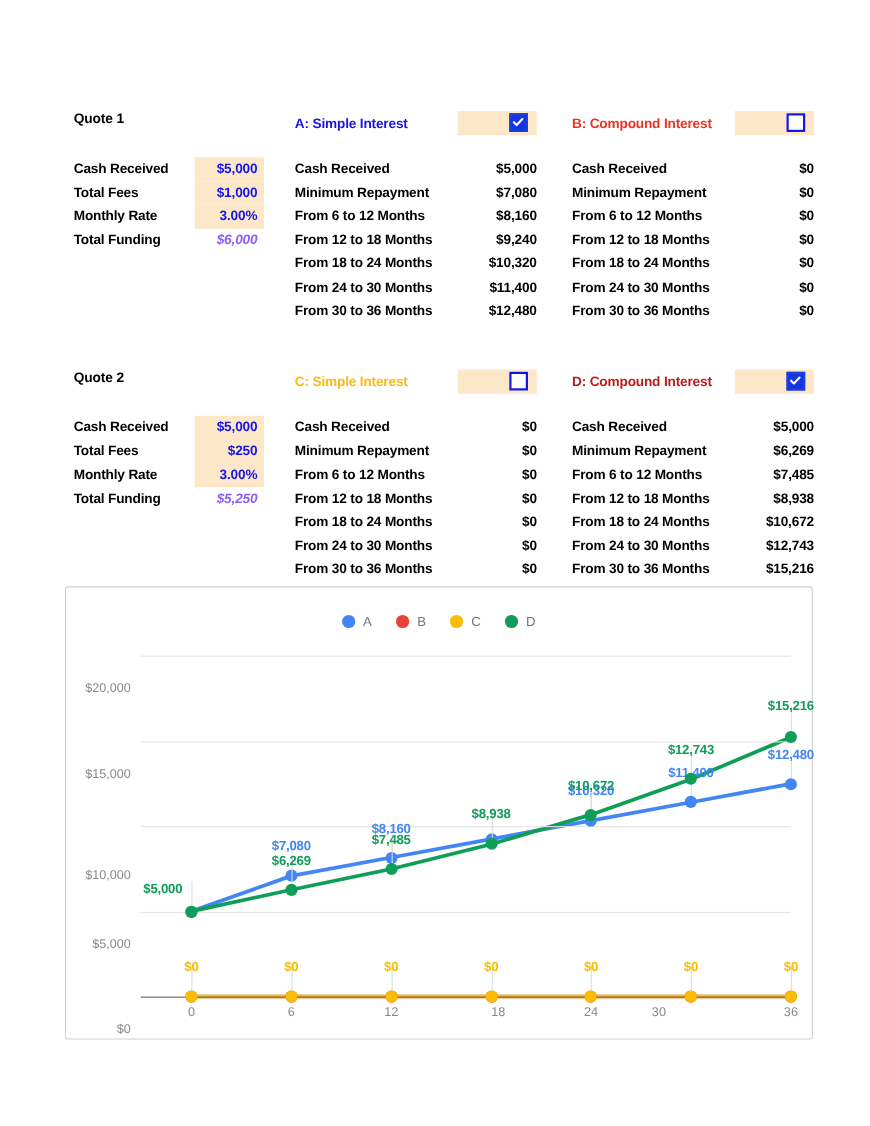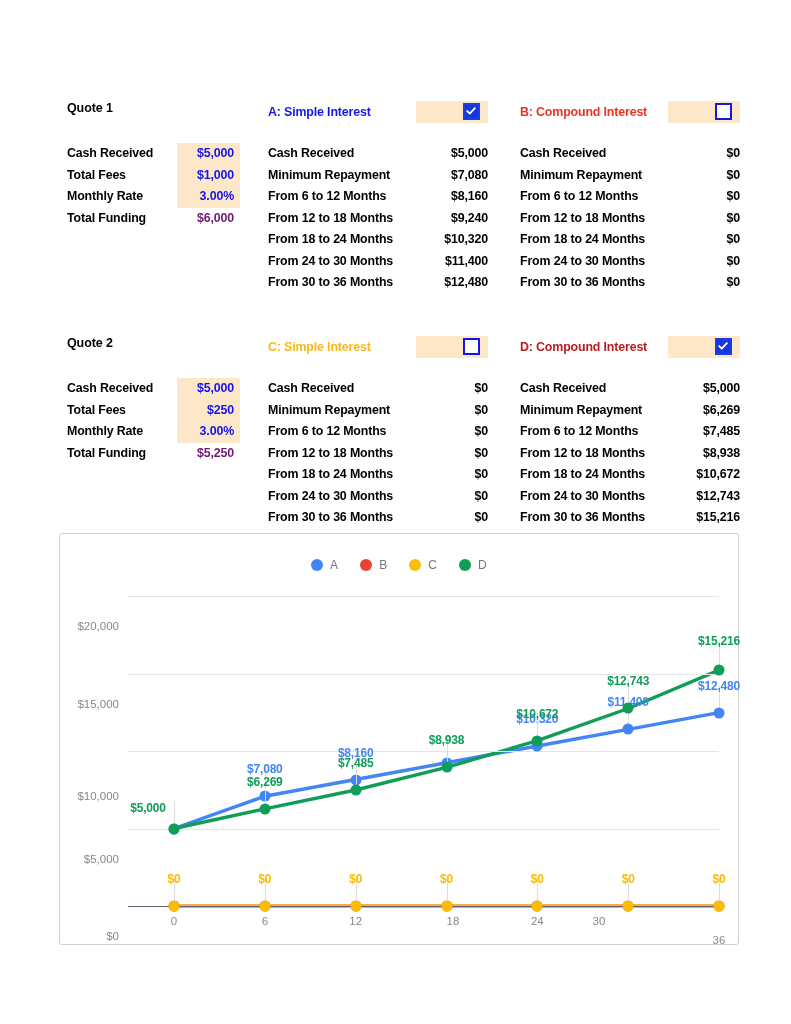--- a/index.html
+++ b/index.html
@@ -59,21 +59,22 @@
     text-align: right;
     padding-right: 6px;
     box-sizing: border-box;
     white-space: nowrap;
   }
   .summary-row.input .s-value {
     background: #FCE8C8;
     color: #1515E8;
   }
   .summary-row.total .s-value {
-    color: #701a75;
+    color: #8b5cf6;
+    font-style: italic;
   }
 
   
   .option-col { position: absolute; top: 0; }
   .option-col.col-left  { left: 268px; width: 220px; }
   .option-col.col-right { left: 520px; width: 220px; }
 
   .option-head {
     position: relative;
     height: 22px;
@@ -487,21 +488,21 @@
       <div class="gridline" style="left: 68px; width: 591px; top: 139.5px;"></div>
       <div class="ytick-label" style="top: 139.5px; left: 0px; width: 59px;">$15,000</div>
       <div class="gridline" style="left: 68px; width: 591px; top: 62px;"></div>
       <div class="ytick-label" style="top: 62px; left: 0px; width: 59px;">$20,000</div>
       <div class="xtick-label" style="left: 114px; top: 381px;">0</div>
       <div class="xtick-label" style="left: 204.833px; top: 381px;">6</div>
       <div class="xtick-label" style="left: 295.667px; top: 381px;">12</div>
       <div class="xtick-label" style="left: 393px; top: 381px;">18</div>
       <div class="xtick-label" style="left: 477.333px; top: 381px;">24</div>
       <div class="xtick-label" style="left: 539px; top: 381px;">30</div>
-      <div class="xtick-label" style="left: 659px; top: 381px; margin-top: 19px;">36</div>
+      <div class="xtick-label" style="left: 659px; top: 381px;">36</div>
       <div class="pt" style="left: 114px; top: 372px; background: rgb(234, 67, 53);"></div>
       <div class="pt" style="left: 204.833px; top: 372px; background: rgb(234, 67, 53);"></div>
       <div class="pt" style="left: 295.667px; top: 372px; background: rgb(234, 67, 53);"></div>
       <div class="pt" style="left: 386.5px; top: 372px; background: rgb(234, 67, 53);"></div>
       <div class="pt" style="left: 477.333px; top: 372px; background: rgb(234, 67, 53);"></div>
       <div class="pt" style="left: 568.167px; top: 372px; background: rgb(234, 67, 53);"></div>
       <div class="pt" style="left: 659px; top: 372px; background: rgb(234, 67, 53);"></div>
       <div class="leader" style="left: 114px; top: 344px; height: 28px;"></div>
       <div class="leader" style="left: 204.833px; top: 344px; height: 28px;"></div>
       <div class="leader" style="left: 295.667px; top: 344px; height: 28px;"></div>

